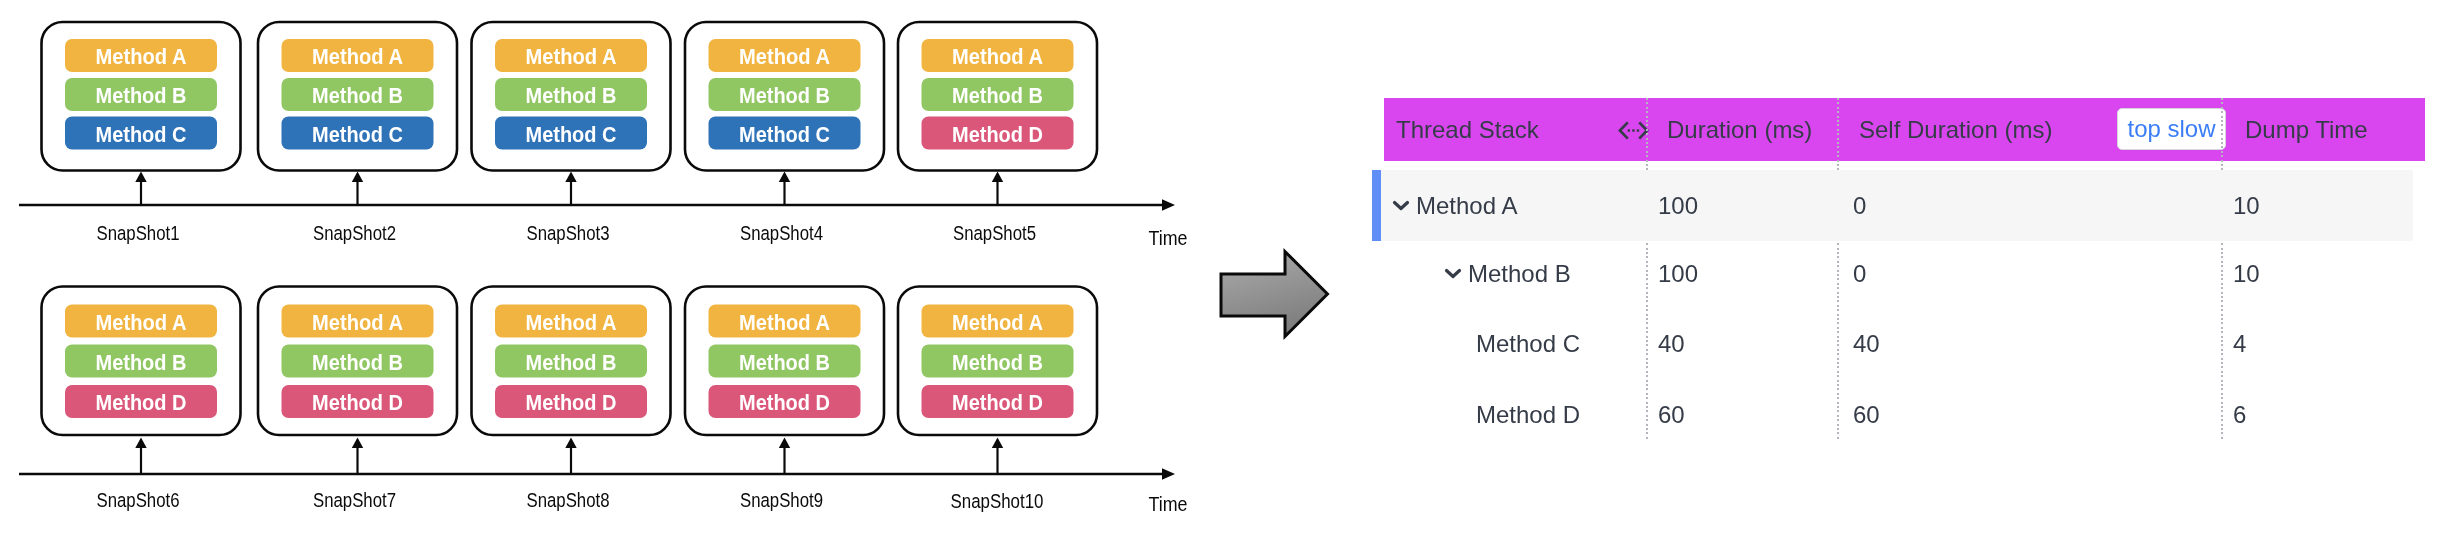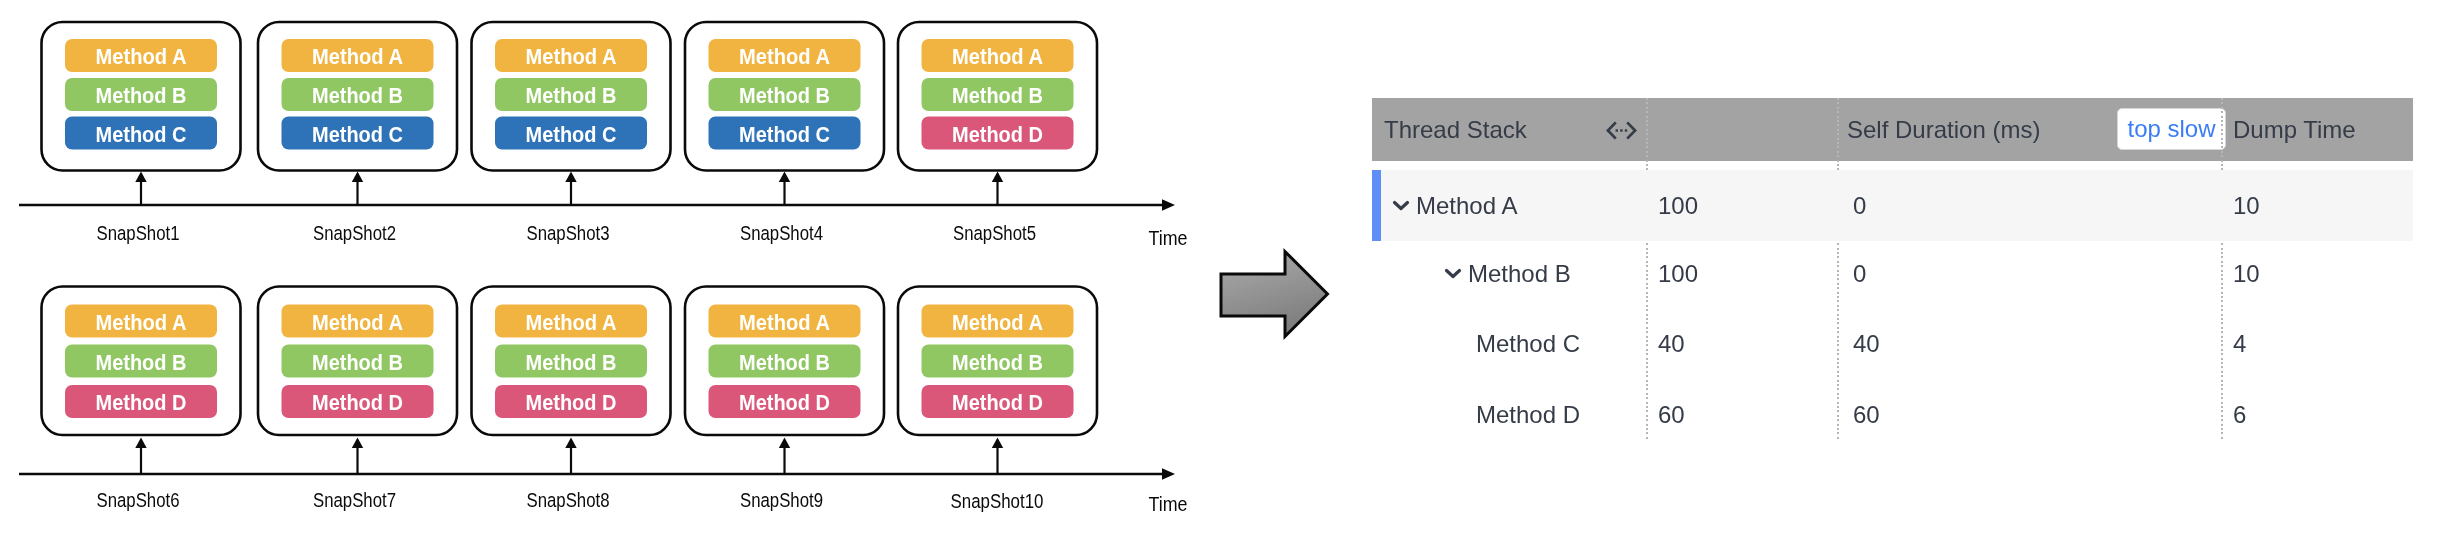--- a/index.html
+++ b/index.html
@@ -1,30 +1,30 @@
 <!DOCTYPE html>
 <html><head>
 <meta charset="utf-8">
 <style>
 * { margin:0; padding:0; box-sizing:border-box; }
 body { width:2442px; height:550px; background:#fff; font-family:"Liberation Sans", sans-serif; position:relative; overflow:hidden; }
 #diagram { position:absolute; left:0; top:0; }
 #table { position:absolute; left:1372px; top:98px; width:1041px; height:355px; color:#353C48; }
-#thead { position:absolute; left:0; top:0; width:1041px; height:63px; background:#a3a3a3; }
+#thead { position:absolute; left:12px; top:0; width:1041px; height:63px; background:#d946ef; }
 .hcell { position:absolute; top:0; height:63px; line-height:63px; font-size:24px; }
 .vline { position:absolute; top:0; width:2px; height:343px;
   background:repeating-linear-gradient(to bottom,#b3b6bc 0 2px,transparent 2px 4.4px); }
 .row { position:absolute; left:0; width:1041px; height:71px; }
 .cell { position:absolute; top:0; height:71px; line-height:71px; font-size:24px; }
 #row1 { top:72px; background:#F6F6F7; border-left:9px solid #5F8EF7; }
 #row1 .cell { margin-left:-9px; }
 .chev { display:inline-block; vertical-align:middle; margin-top:-4px; }
 #topslow { position:absolute; left:733px; top:10px; width:109px; height:42px; line-height:39px;
   background:#fff; border:1px solid #D4D7DA; border-radius:5px; text-align:center;
-  color:#3A7DF6; font-size:24px;margin-left:12px; }
+  color:#3A7DF6; font-size:24px; }
 </style>
 </head>
 <body>
 <div id="diagram">
 <svg width="1340" height="550" viewBox="0 0 1340 550" font-family="Liberation Sans, sans-serif">
 <rect x="41.5" y="22" width="199" height="148.5" rx="21" fill="#fff" stroke="#0a0a0a" stroke-width="2.6"></rect>
 <rect x="65.0" y="39" width="152" height="33" rx="7" fill="#F1B440"></rect>
 <text x="141" y="64" text-anchor="middle" font-size="22.3" font-weight="bold" fill="#fff" textLength="91" lengthAdjust="spacingAndGlyphs">Method A</text>
 <rect x="65.0" y="78" width="152" height="33" rx="7" fill="#90C763"></rect>
 <text x="141" y="103" text-anchor="middle" font-size="22.3" font-weight="bold" fill="#fff" textLength="91" lengthAdjust="spacingAndGlyphs">Method B</text>
@@ -141,20 +141,21 @@
 <div id="table">
   <div id="thead">
     <div class="hcell" style="left:12px;">Thread Stack</div>
     <svg style="position:absolute; left:234px; top:23px;" width="31" height="19" viewBox="0 0 31 19">
       <path d="M9.8 1.4 L1.9 9.5 L9.8 17.6" fill="none" stroke="#353C48" stroke-width="2.7"></path>
       <path d="M21.2 1.4 L29.1 9.5 L21.2 17.6" fill="none" stroke="#353C48" stroke-width="2.7"></path>
       <rect x="9.6" y="8.3" width="2.4" height="2.4" fill="#353C48"></rect>
       <rect x="14.2" y="8.3" width="2.4" height="2.4" fill="#353C48"></rect>
       <rect x="18.8" y="8.3" width="2.4" height="2.4" fill="#353C48"></rect>
     </svg>
+    <div class="hcell" style="left:283px;">Duration (ms)</div>
     <div class="hcell" style="left:475px;">Self Duration (ms)</div>
     <div id="topslow">top slow</div>
     <div class="hcell" style="left:861px;">Dump Time</div>
   </div>
   <div class="vline" style="left:273.5px;"></div>
   <div class="vline" style="left:465px;"></div>
   <div class="vline" style="left:848.5px;"></div>
   <div class="row" id="row1">
     <div class="cell" style="left:20px;"><svg class="chev" width="18" height="11" viewBox="0 0 18 11">
           <path d="M2.5 2.5 L9 8.5 L15.5 2.5" fill="none" stroke="#353C48" stroke-width="3.2" stroke-linecap="round" stroke-linejoin="round"></path>

